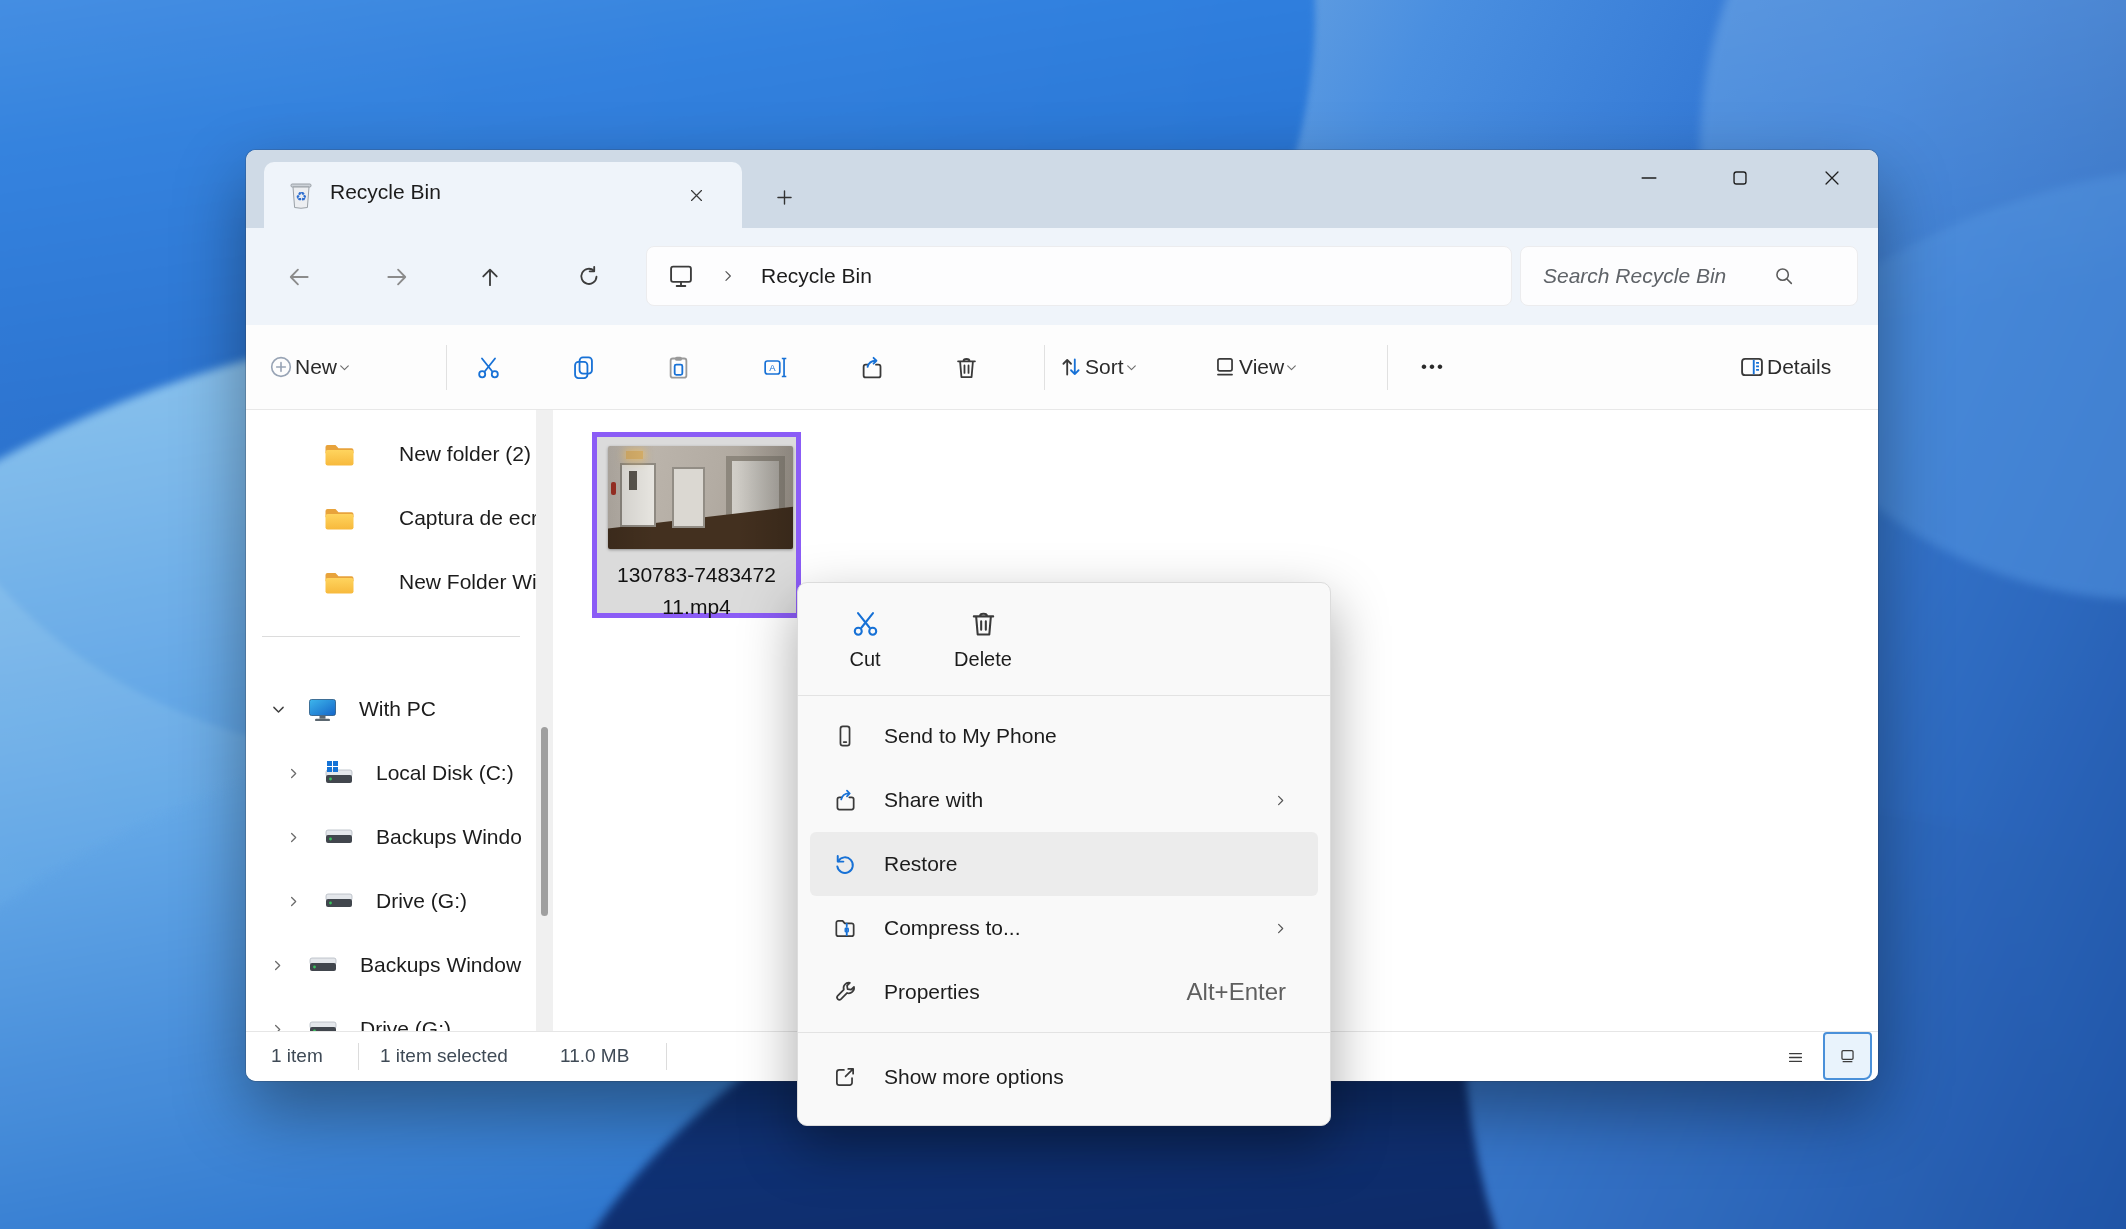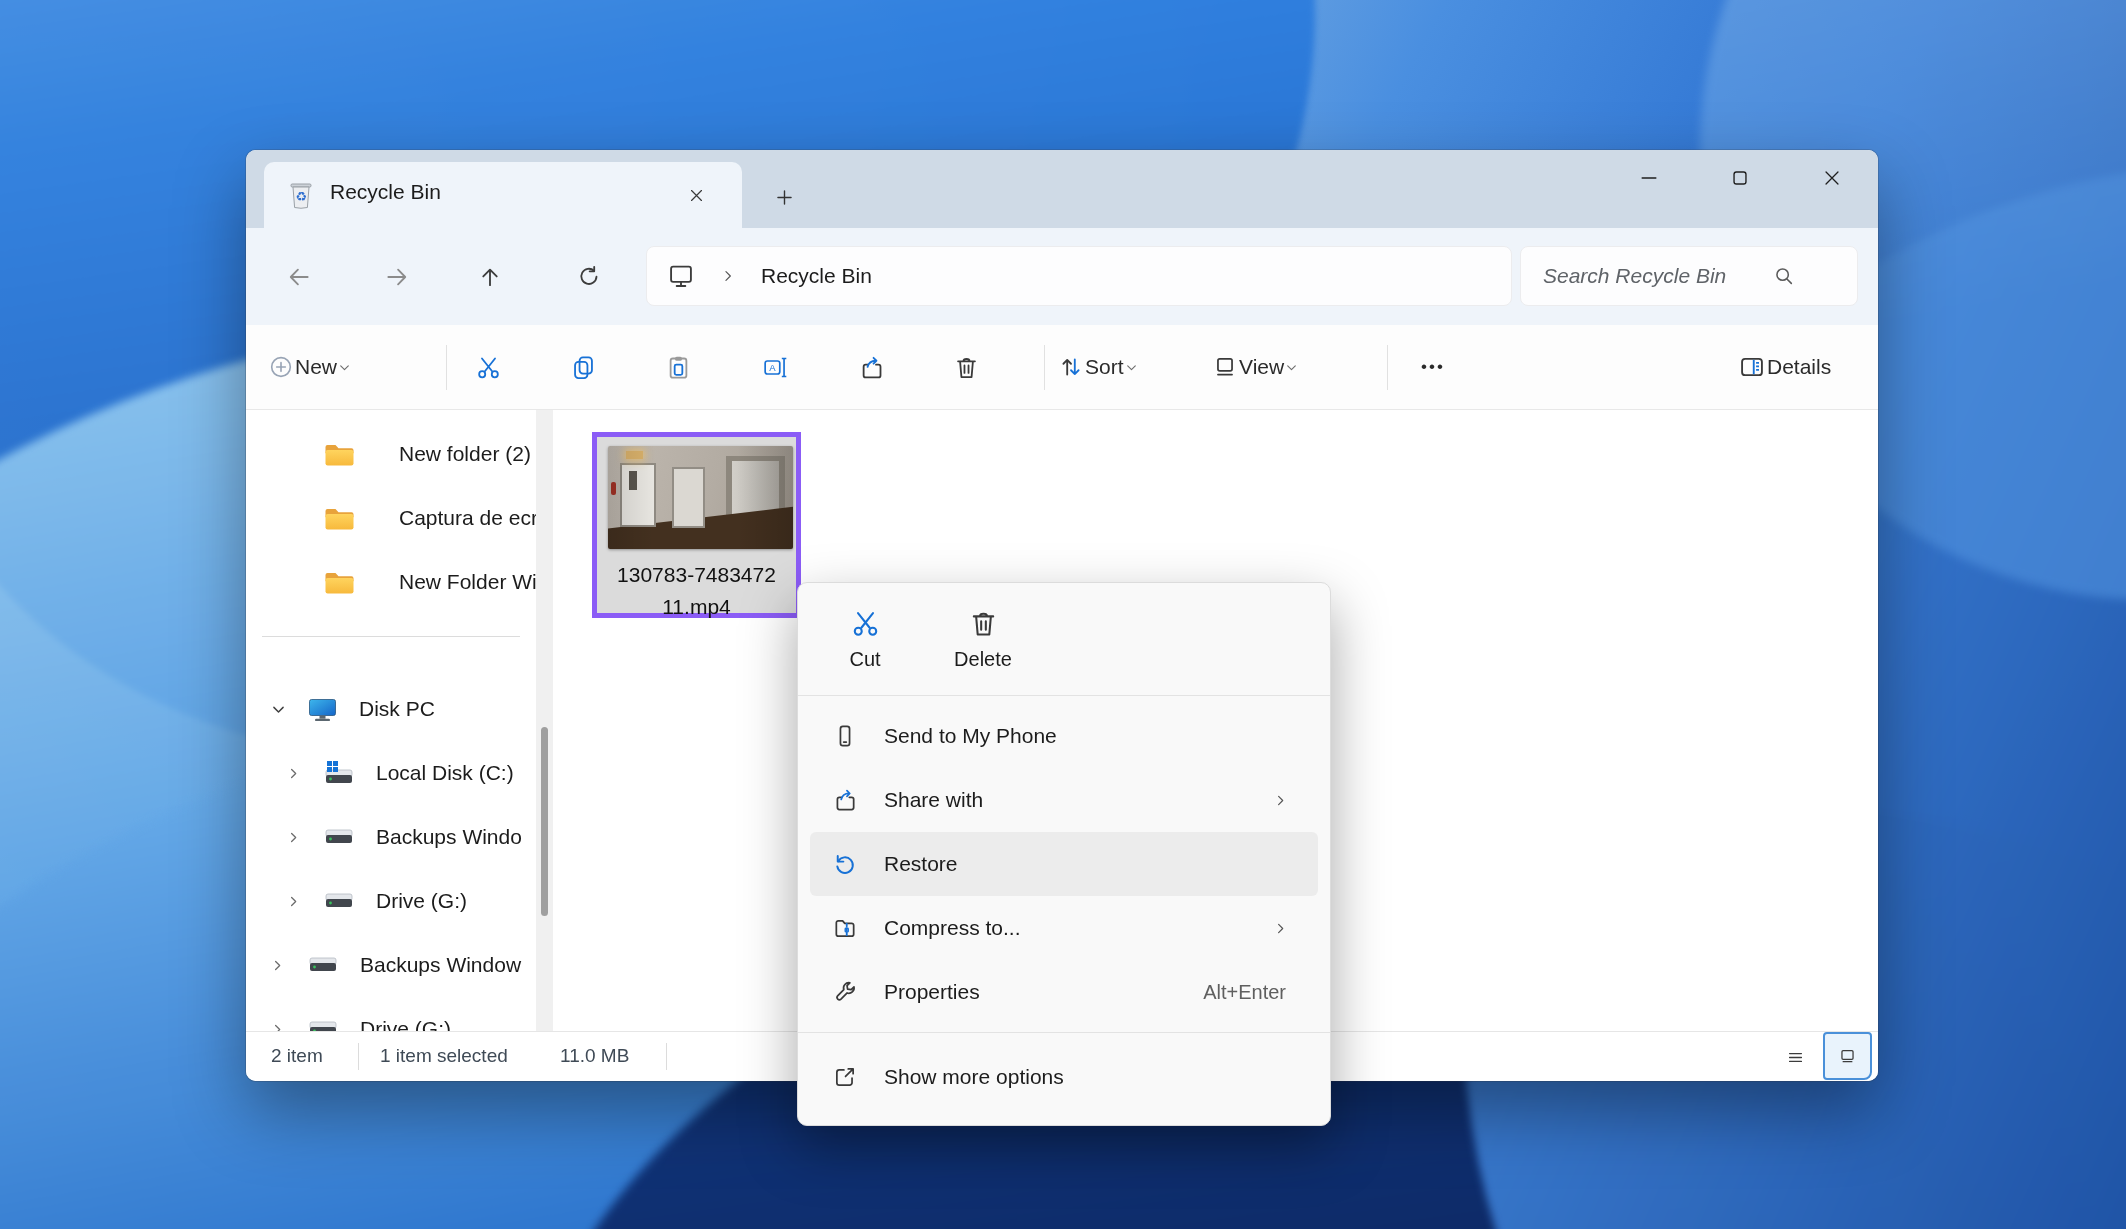--- a/index.html
+++ b/index.html
@@ -142,21 +142,21 @@
     justify-content:center; gap:9px; border-radius:6px; }
   .qbtn .qlbl { font-size:20px; color:#1c1c1c; }
   .m-sep { height:1px; background:#e3e3e3; }
   .m-items { padding:8px 0; }
   .mi { position:relative; margin:0 12px; height:64px; border-radius:6px;
     display:flex; align-items:center; }
   .mi.hl { background:#ececec; }
   .mi-ico { margin-left:22px; width:26px; display:flex; flex:none; }
   .mi-lbl { margin-left:26px; font-size:21px; color:#1c1c1c; }
   .mi-chev { position:absolute; right:30px; color:#555; display:flex; }
-  .mi-short { position:absolute; right:32px; font-size:20px; color:#5f5f5f; }
+  .mi-short { position:absolute; right:32px; font-size:24px; color:#5f5f5f; }
   .m-footer { padding:12px 0 16px 0; }
 
   svg { display:block; }
 </style>
 </head>
 <body>
 
 <div class="desktop">
   <div class="petal p1"></div>
   <div class="petal p2"></div>
@@ -404,21 +404,21 @@
                 <linearGradient id="gm1" x1="0" y1="0" x2="1" y2="1">
                   <stop offset="0" stop-color="#3db6ec"></stop>
                   <stop offset="1" stop-color="#1565c8"></stop>
                 </linearGradient>
               </defs>
               <rect x="1.5" y="2.5" width="26" height="16" rx="2" fill="url(#gm1)" stroke="#27557f" stroke-width="0.8"></rect>
               <rect x="11.5" y="18.5" width="6" height="3.2" fill="#5b6770"></rect>
               <rect x="7" y="21.7" width="15" height="2.4" rx="1.2" fill="#5b6770"></rect>
             </svg>
         </span>
-        <span class="txt">Disk PC</span>
+        <span class="txt">With PC</span>
       </div>
 
       <div class="side-row tree1">
         <span class="tree-chev">
           <svg width="15" height="15" viewBox="0 0 24 24" stroke="#6b6b6b" stroke-width="2" stroke-linecap="round" stroke-linejoin="round" fill="none">
               <path d="M9 5.5 L15.5 12 L9 18.5"></path>
             </svg>
         </span>
         <span class="tree-ico">
           <svg width="30" height="26" viewBox="0 0 30 26">
@@ -520,21 +520,21 @@
         </div>
         <div class="fname">
           <div>130783-7483472</div>
           <div>11.mp4</div>
         </div>
       </div>
     </div>
   </div>
 
   <div class="statusbar">
-    <span class="st st-count">2 item</span>
+    <span class="st st-count">1 item</span>
     <span class="st-sep ssep1"></span>
     <span class="st st-sel">1 item selected</span>
     <span class="st st-size">11.0 MB</span>
     <span class="st-sep ssep2"></span>
     <span class="st-list">
       <svg width="19" height="19" viewBox="0 0 24 24" stroke="currentColor" stroke-width="1.6" stroke-linecap="round" fill="none">
           <path d="M4.5 7 H19.5 M4.5 12 H19.5 M4.5 17 H19.5"></path>
         </svg>
     </span>
     <span class="st-thumbview">

